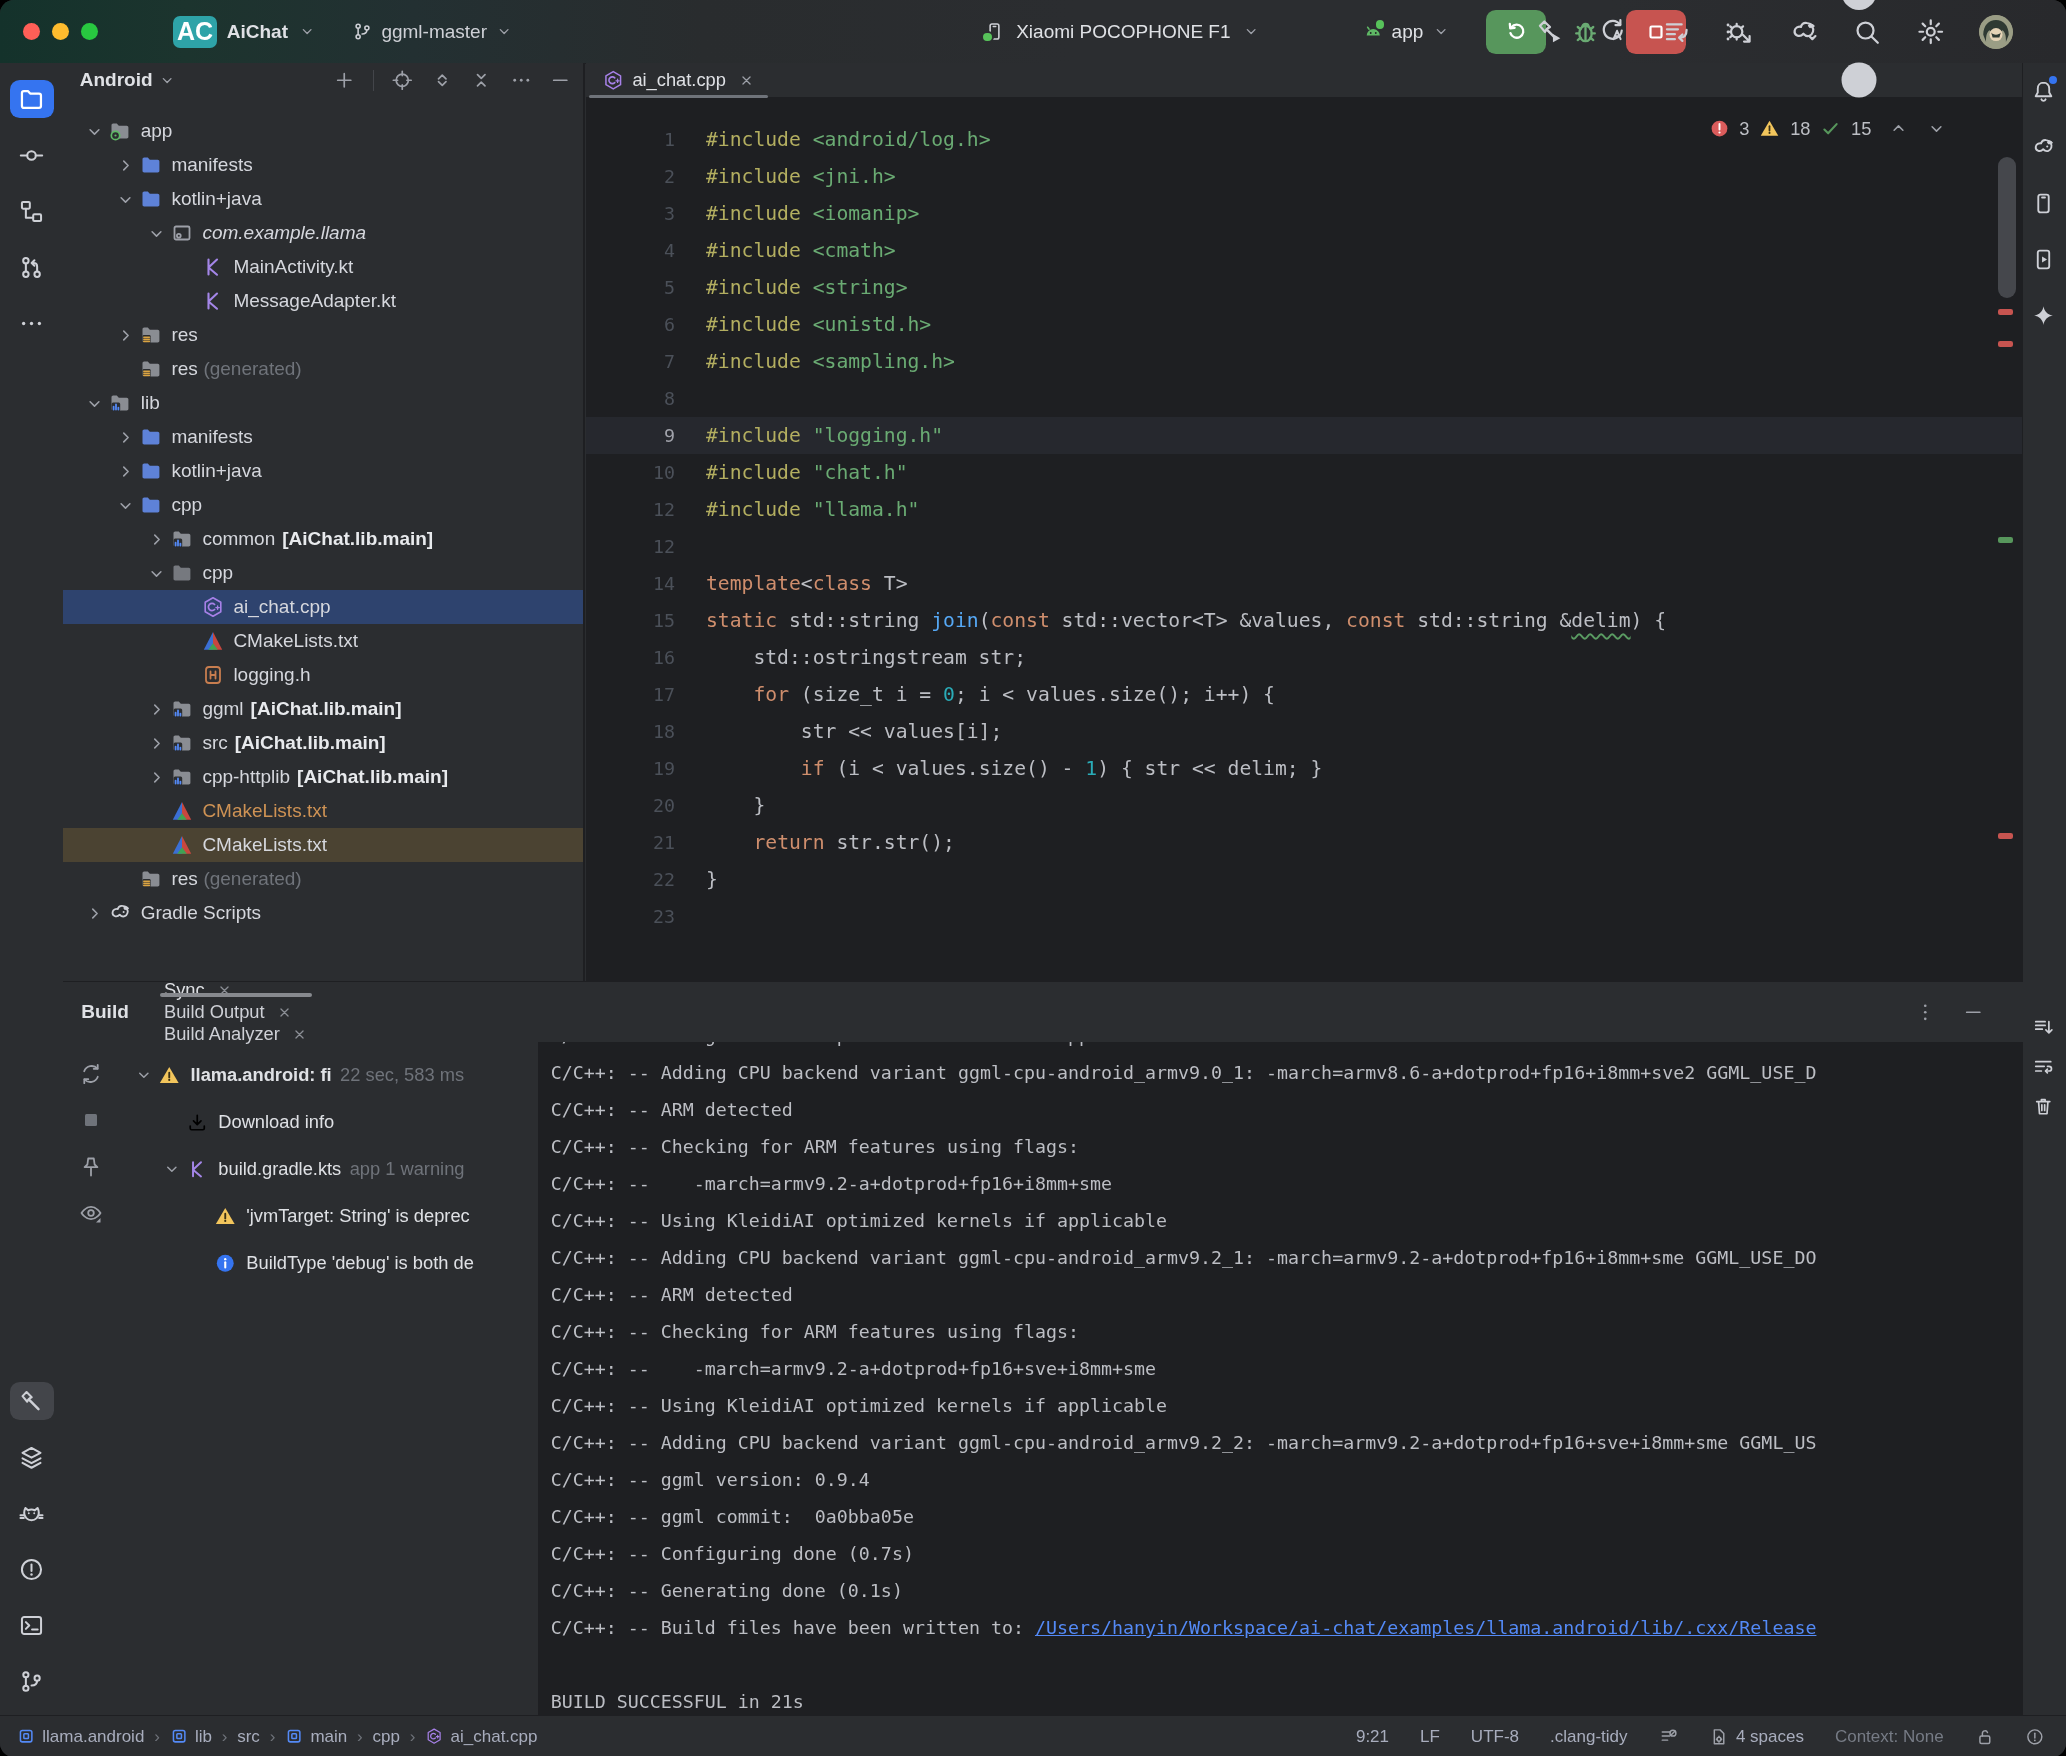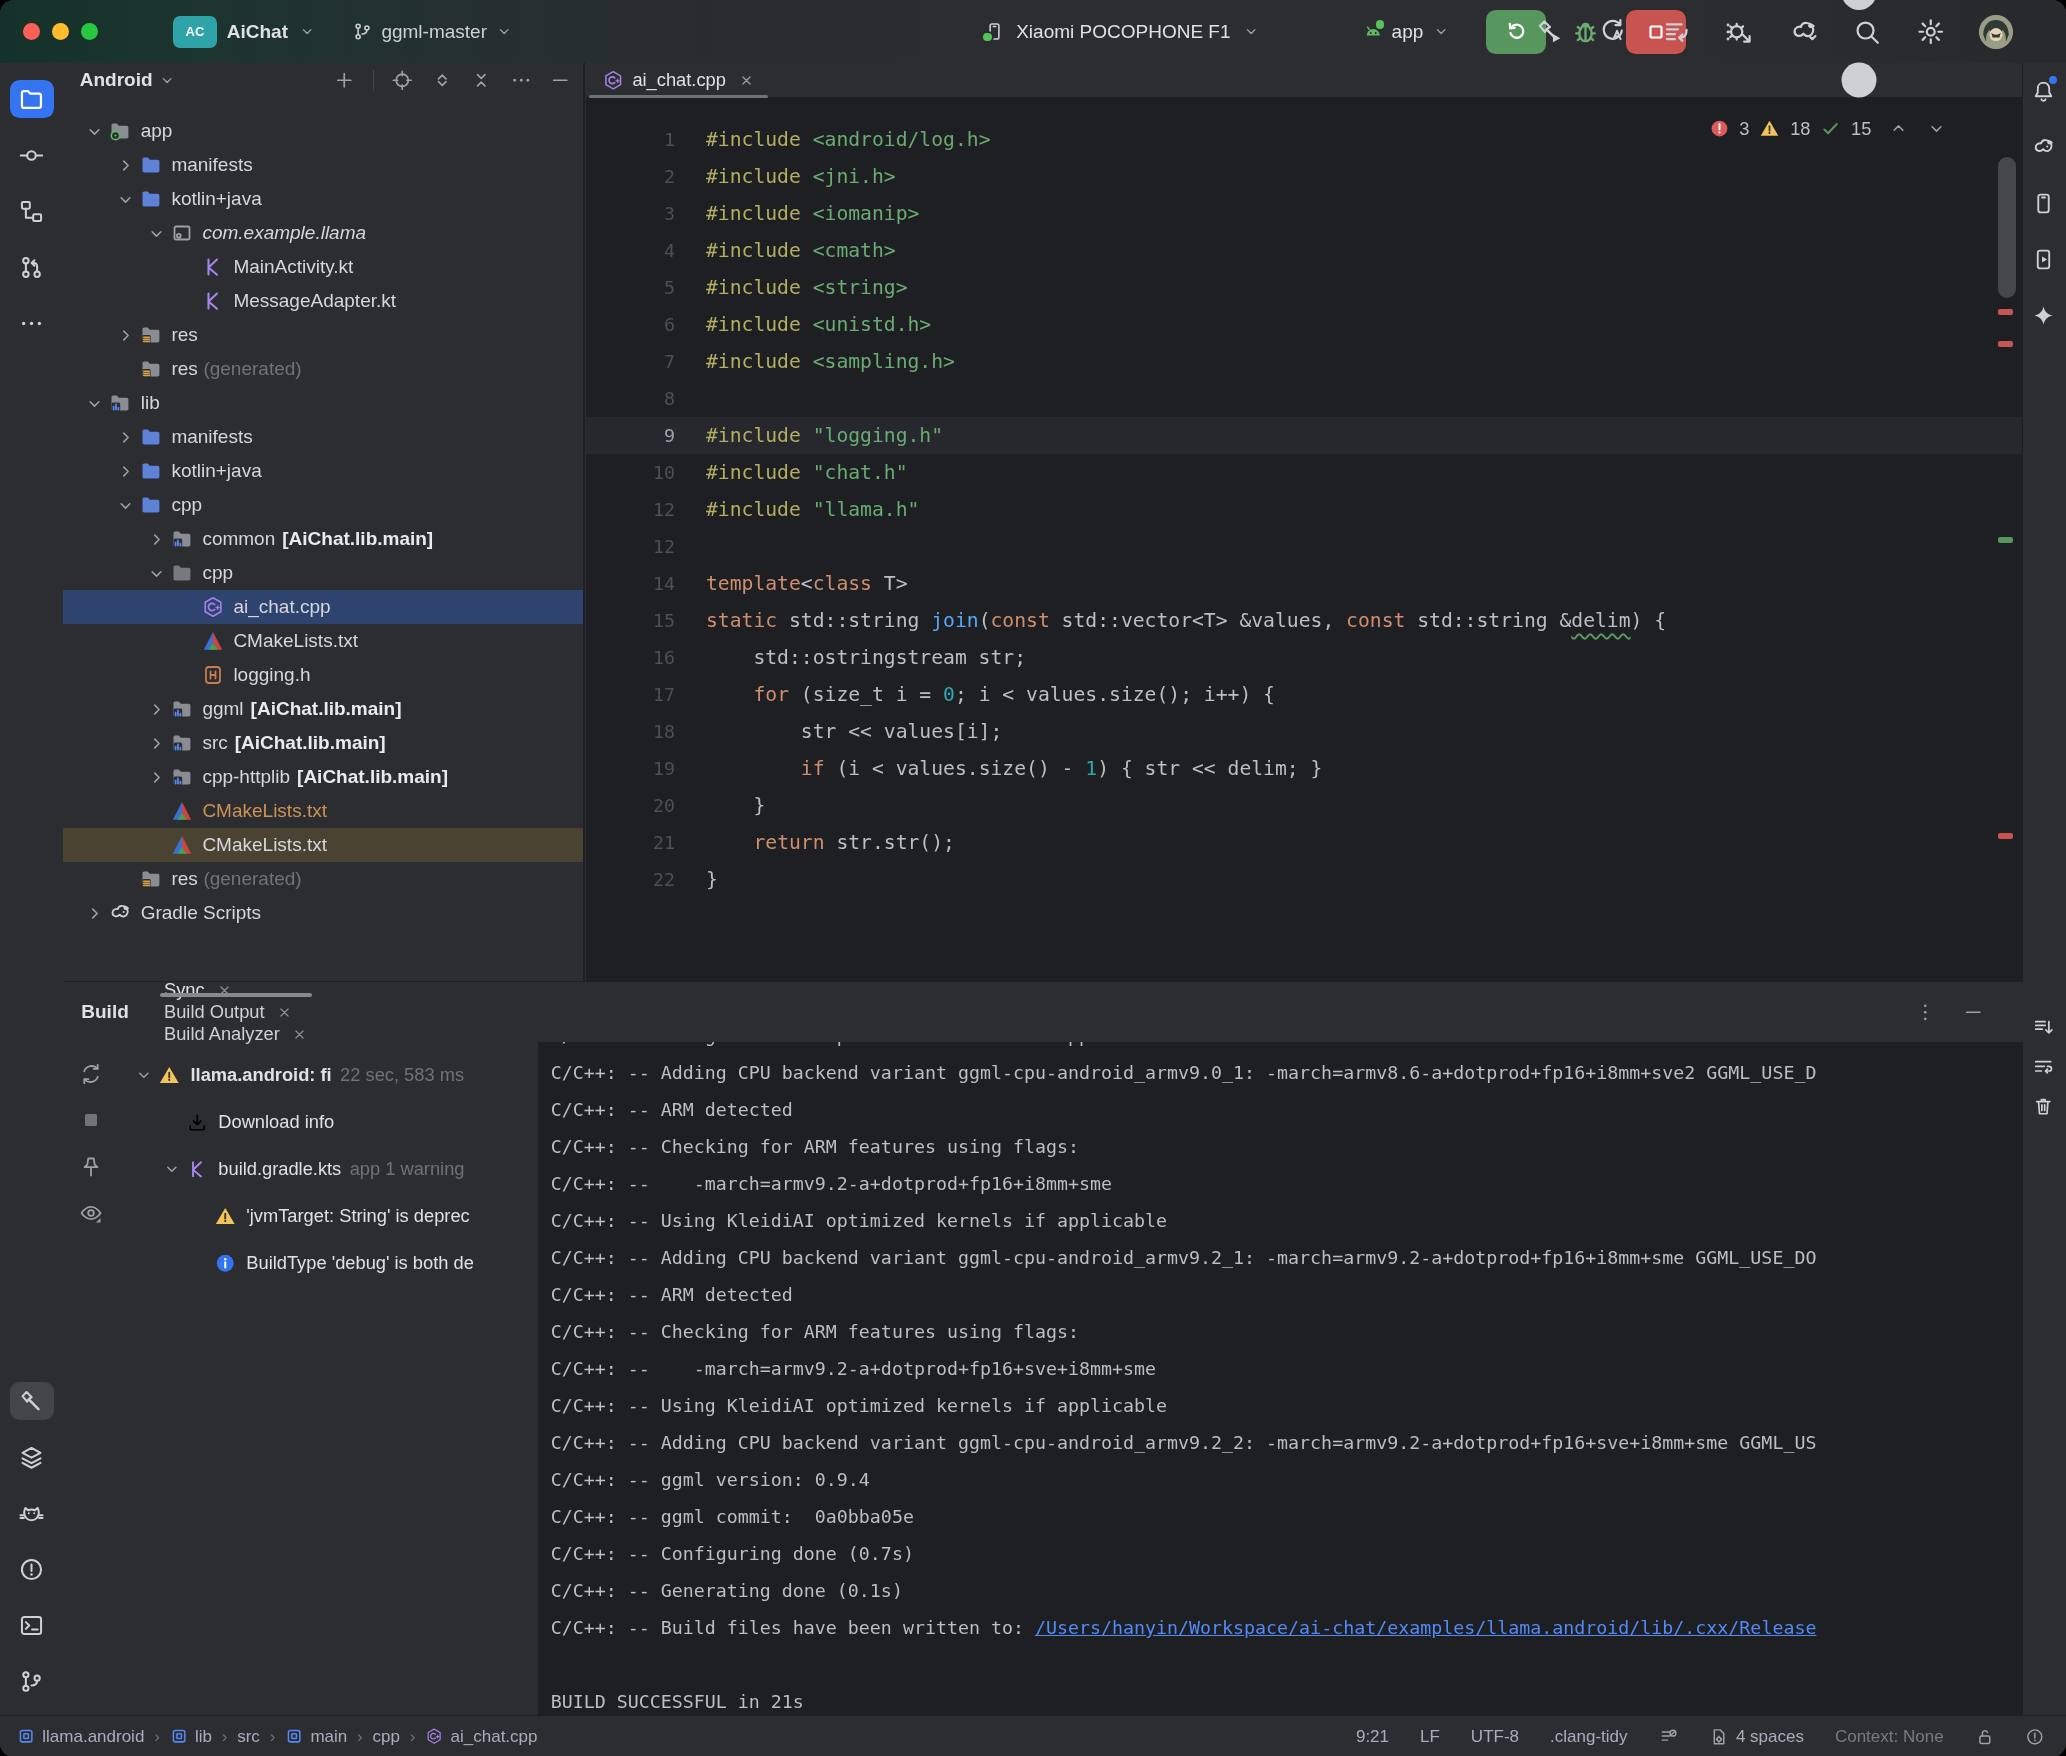--- a/index.html
+++ b/index.html
@@ -8,21 +8,21 @@
   svg{display:block;width:100%;height:100%;}
   .ic{display:inline-block;color:#CED0D6;}
 
   
   .titlebar{position:absolute;left:0;top:0;right:0;height:63px;
     background:linear-gradient(90deg,#14322B 0%,#1C342E 9%,#233032 20%,#292C2E 34%,#2B2D30 52%,#2B2D30 78%,#28292C 100%);
     border-bottom:1.4px solid #1E1F22;display:flex;align-items:center;}
   .traffic{position:absolute;left:23px;top:23px;display:flex;gap:12px;}
   .tl{width:17px;height:17px;border-radius:50%;}
   .proj-group{position:absolute;left:173px;top:0;height:63px;display:flex;align-items:center;gap:9.8px;}
-  .chip-ac{width:44px;height:32px;border-radius:7px;background:#2EA3A8;color:#fff;font-weight:700;font-size:13px;
+  .chip-ac{width:44px;height:32px;border-radius:7px;background:#2EA3A8;color:#fff;font-weight:700;font-size:25px;
     display:flex;align-items:center;justify-content:center;}
   .tb-label{color:#DFE1E5;font-size:19px;font-weight:600;}
   .tb-label2{color:#CED0D6;font-size:19px;}
   .chev{width:18.3px;height:18.3px;color:#9DA0A8;}
   .branch-group{position:absolute;left:352px;top:0;height:63px;display:flex;align-items:center;gap:8.4px;}
   .center-group{position:absolute;left:984px;top:0;height:63px;display:flex;align-items:center;gap:11.2px;}
   .icon24{width:21px;height:21px;position:relative;}
   .gdot{position:absolute;width:8.4px;height:8.4px;border-radius:50%;background:#57C25A;border:2.1px solid #2B2D30;}
   .runcfg{display:flex;align-items:center;gap:8.4px;margin-left:91px;}
   .btn-run{width:60px;height:44px;border-radius:9.8px;background:#57965C;display:flex;align-items:center;justify-content:center;margin-left:25px;}
@@ -889,20 +889,24 @@
             <span class="ctext"><span class="p">    }</span></span>
           </div>
           <div class="crow">
             <span class="gut">21</span>
             <span class="ctext"><span class="p">    </span><span class="k">return</span><span class="p"> str.str();</span></span>
           </div>
           <div class="crow">
             <span class="gut">22</span>
             <span class="ctext"><span class="p">}</span></span>
           </div>
+          <div class="crow">
+            <span class="gut">23</span>
+            <span class="ctext"></span>
+          </div>
         </div>
       <div class="inspect">
         <span class="ic">
             <svg viewBox="0 0 24 24" fill="none" stroke="currentColor" stroke-width="1.8" stroke-linecap="round" stroke-linejoin="round">
               <circle cx="12" cy="12" r="9" fill="#DB5C5C" stroke="none"></circle>
               <path d="M12 6.8v6.4" stroke="#FFF" stroke-width="2.2"></path>
               <circle cx="12" cy="16.6" r="1.25" fill="#FFF" stroke="none"></circle>
             </svg>
           </span>
         <span>3</span>

